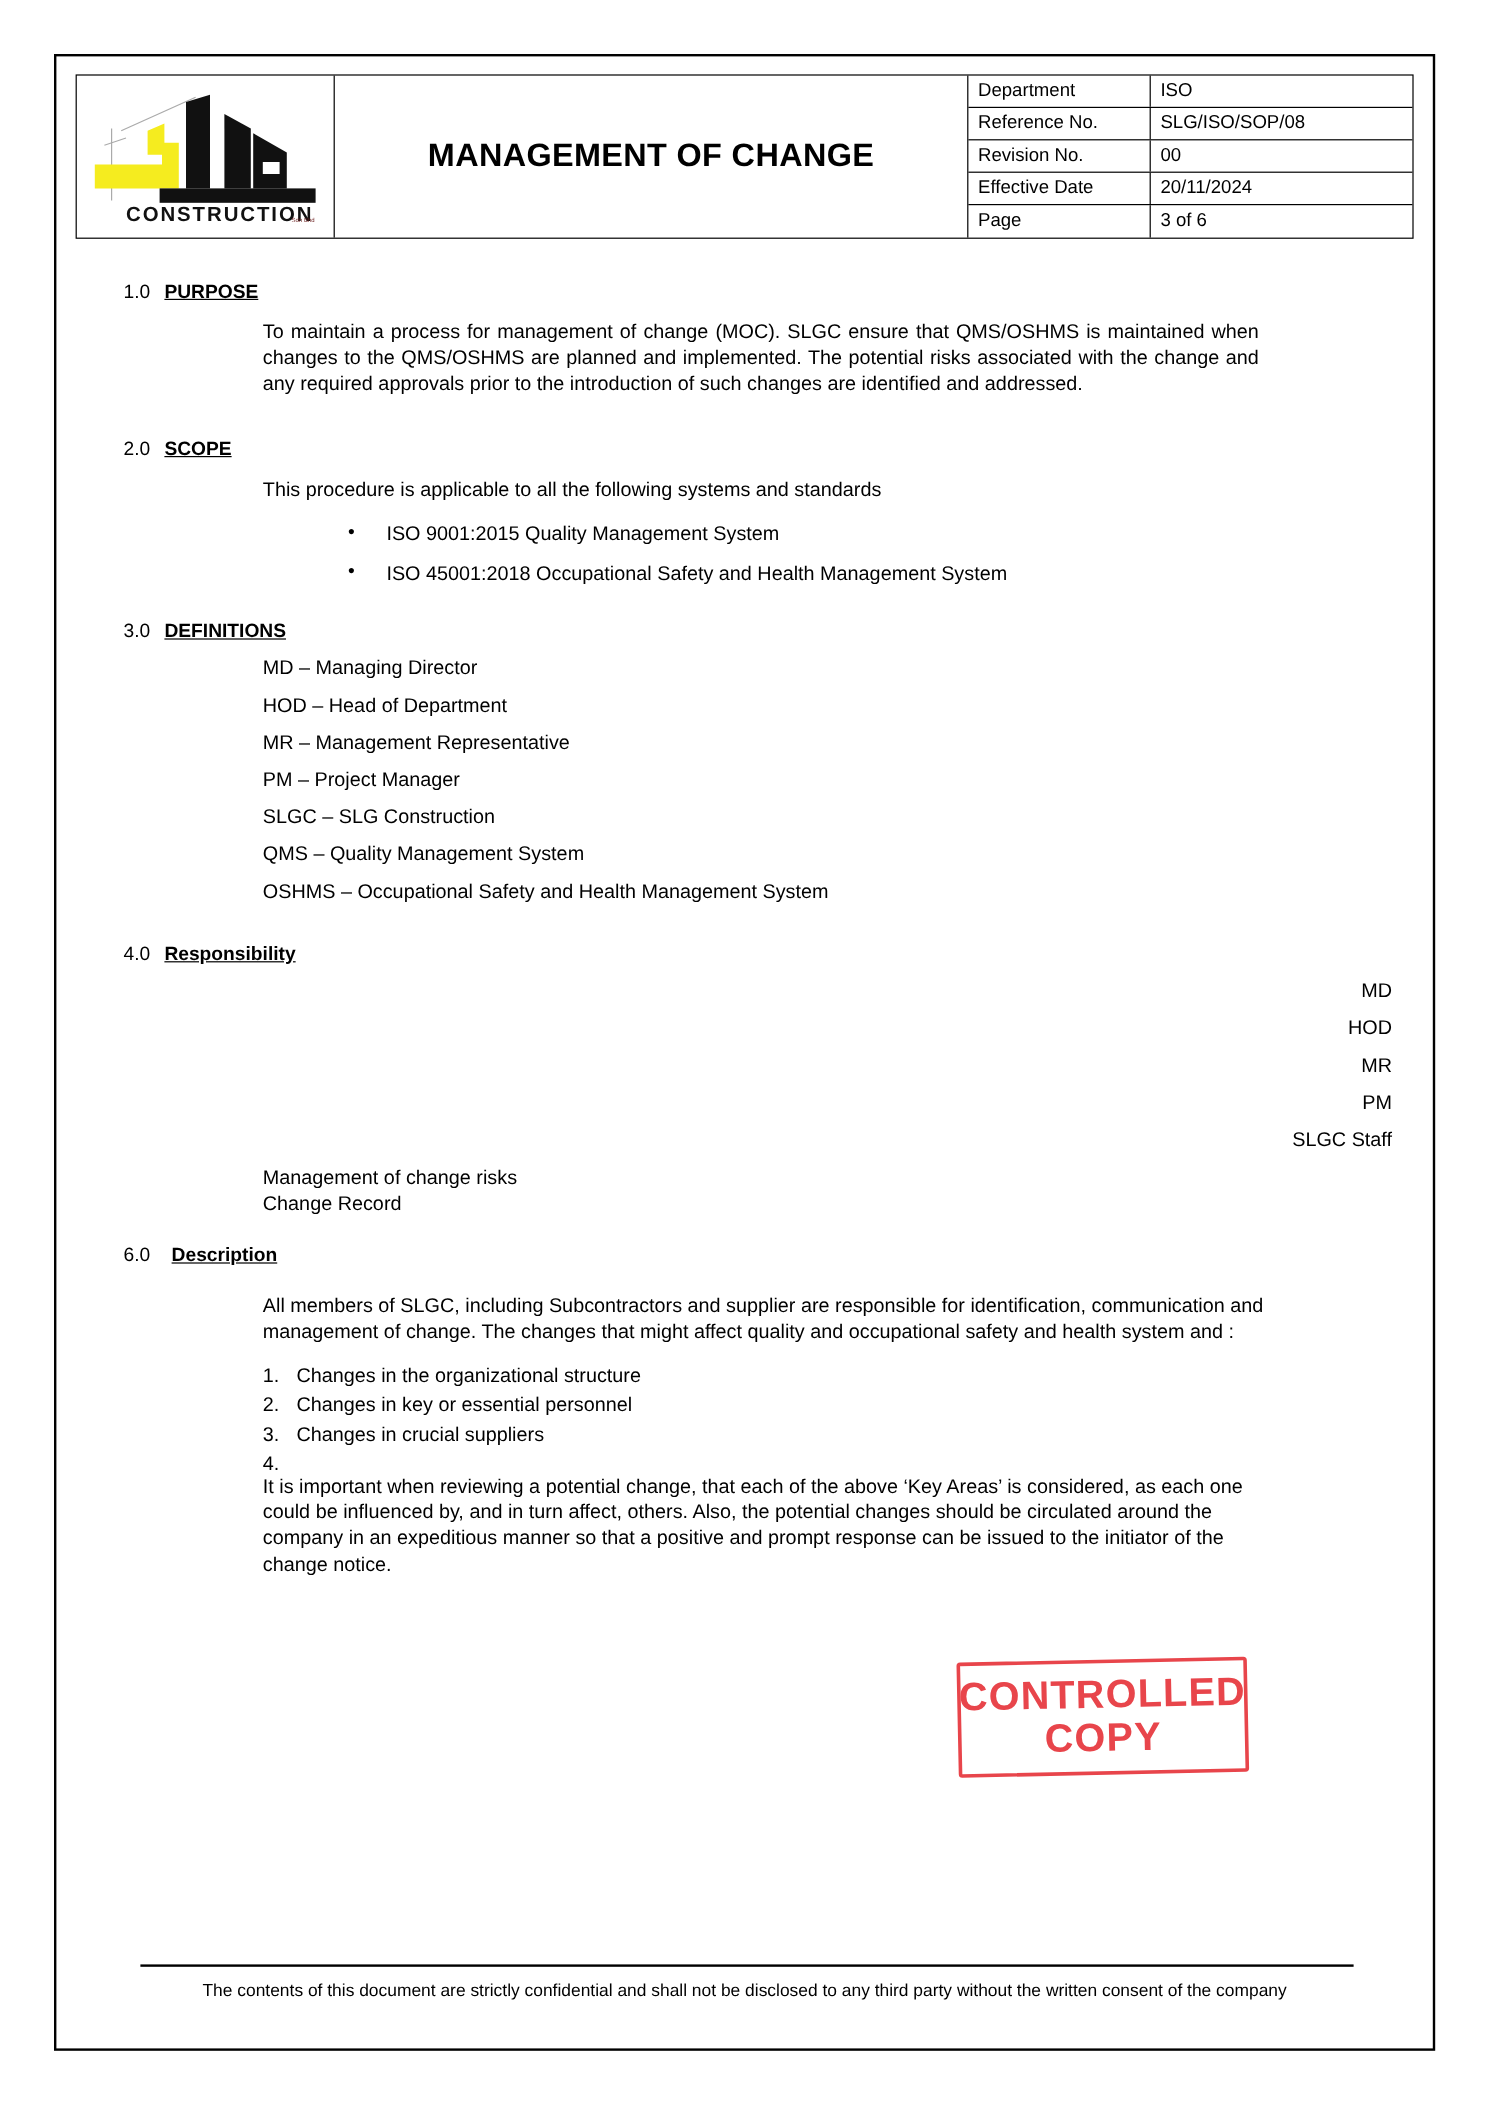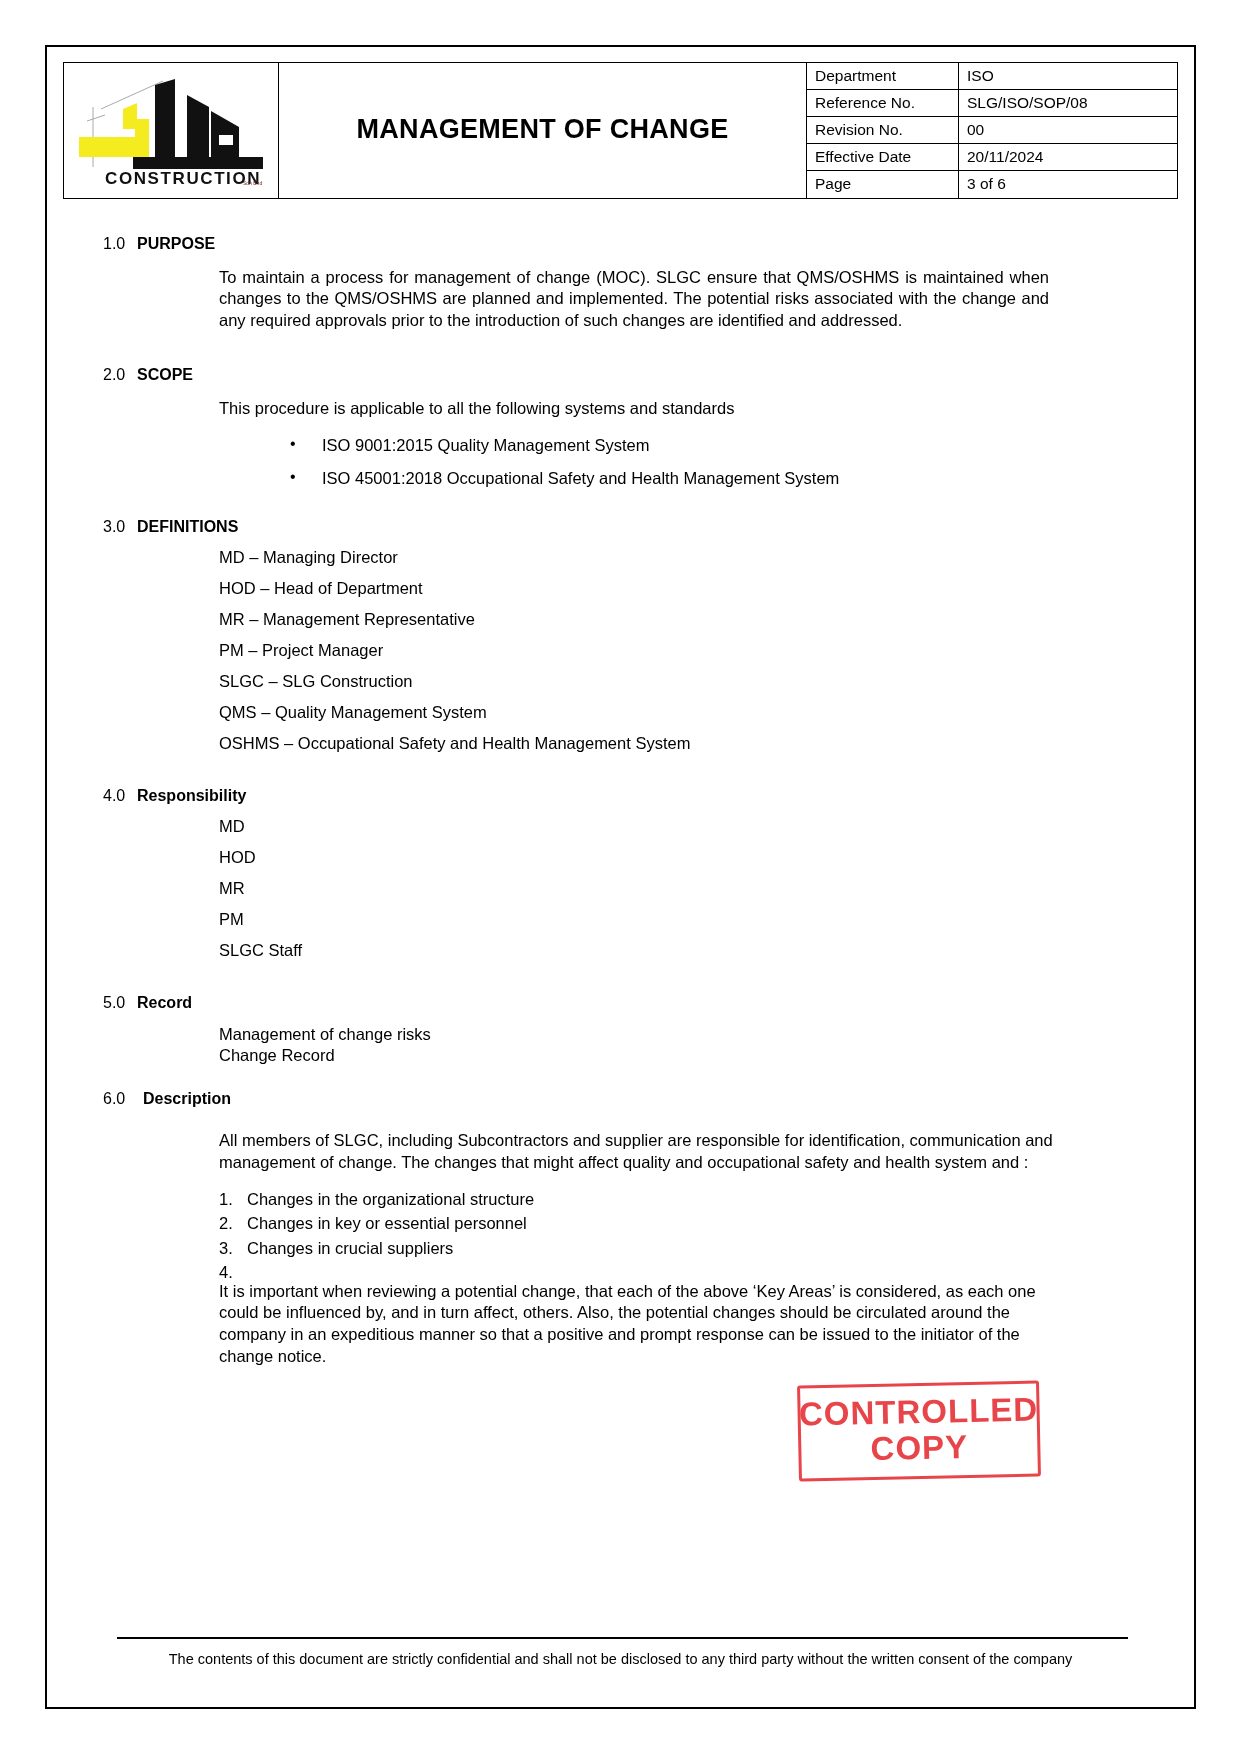--- a/index.html
+++ b/index.html
@@ -81,20 +81,21 @@
   .sec-num {
     width: 56px;
     font-size: 16px;
     font-weight: normal;
     flex-shrink: 0;
     padding-left: 22px;
   }
   .sec-title {
     font-size: 16px;
     font-weight: bold;
+    text-decoration: underline;
   }
   .sec-title.indent-more { padding-left: 6px; }
   .para {
     margin: 14px 0 0 138px;
     width: 830px;
     font-size: 16.5px;
     line-height: 1.32;
     text-align: justify;
   }
   .para-left {
@@ -123,21 +124,21 @@
   }
   .deflist {
     margin: 12px 0 0 138px;
     font-size: 16.5px;
   }
   .deflist div { margin-bottom: 12px; }
   .simplelist {
     margin: 12px 0 0 138px;
     font-size: 16.5px;
   }
-  .simplelist div { margin-bottom: 12px; }
+  .simplelist div { margin-bottom: 12px; text-align: right; }
   .tightlist {
     margin: 12px 0 0 138px;
     font-size: 16.5px;
     line-height: 1.28;
   }
   .numlist {
     margin: 16px 0 0 138px;
     padding: 0;
     list-style: none;
     font-size: 16.5px;
@@ -282,24 +283,20 @@
       <div class="sec-title">Responsibility</div>
     </div>
     <div class="simplelist">
       <div>MD</div>
       <div>HOD</div>
       <div>MR</div>
       <div>PM</div>
       <div>SLGC Staff</div>
     </div>
 
-    <div class="sec" style="margin-top:34px">
-      <div class="sec-num">5.0</div>
-      <div class="sec-title">Record</div>
-    </div>
     <div class="tightlist">
       <div>Management of change risks</div>
       <div>Change Record</div>
     </div>
 
     <div class="sec" style="margin-top:24px">
       <div class="sec-num">6.0</div>
       <div class="sec-title indent-more">Description</div>
     </div>
     <div class="para-left" style="margin-top:22px"> All members of SLGC, including Subcontractors and supplier are responsible for identification, communication and management of change. The changes that might affect quality and occupational safety and health system and :</div>

